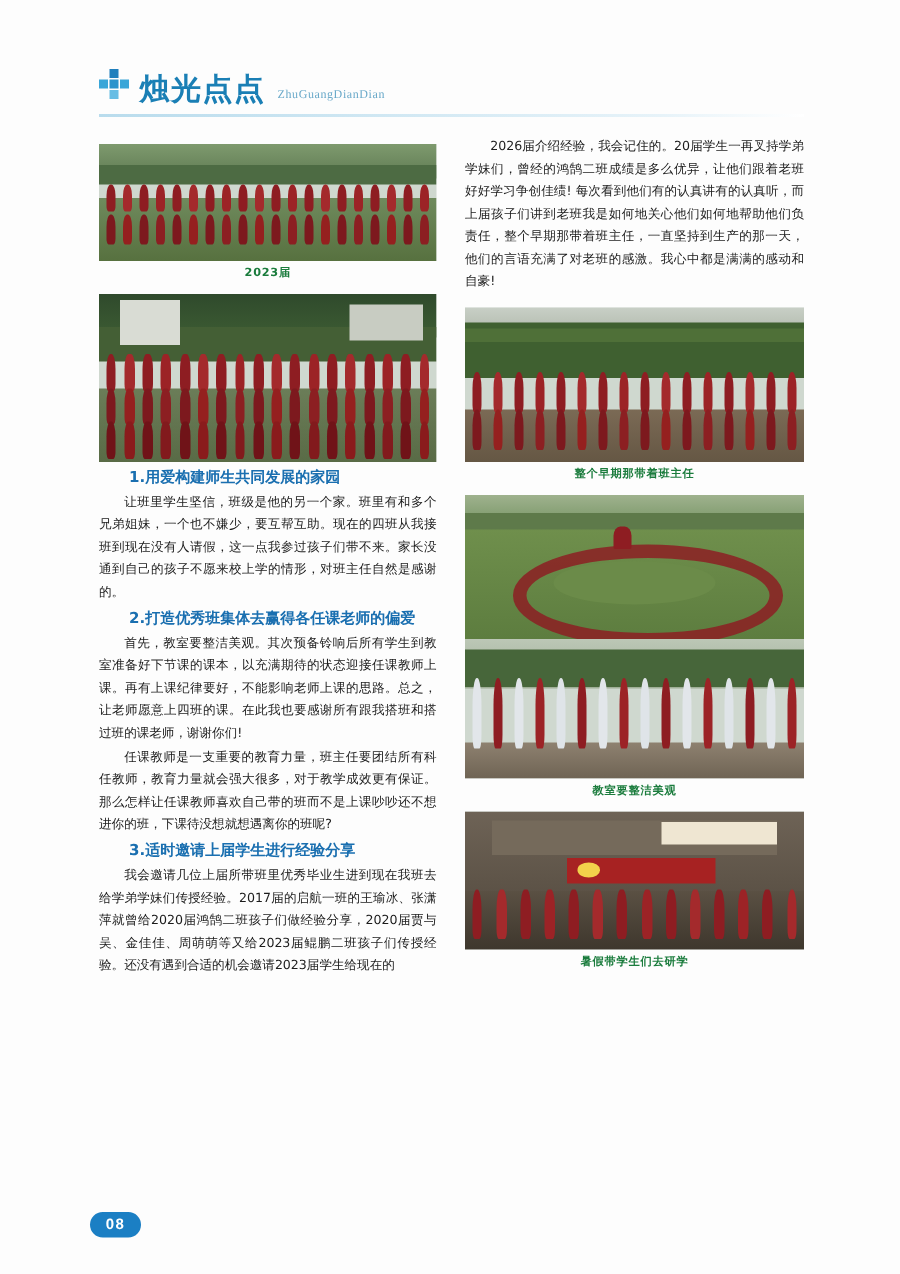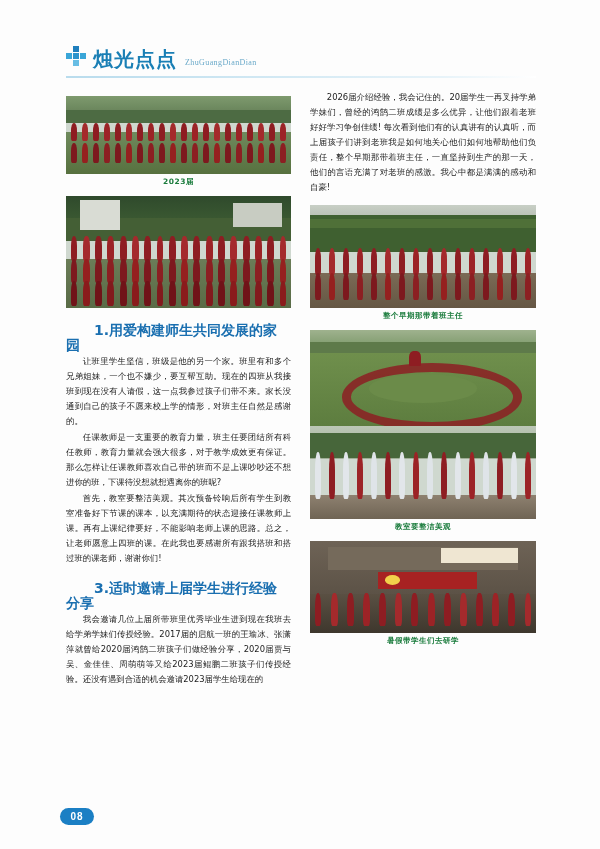--- a/index.html
+++ b/index.html
@@ -129,26 +129,26 @@
     font-family: "DejaVu Sans", sans-serif;
     font-size: 8.4px;
     line-height: 15px;
     color: #1b1b1b;
     text-align: justify;
     text-indent: 2em;
     margin: 0 0 1px 0;
   }
   .sub-head {
     font-family: "DejaVu Sans", sans-serif;
-    font-size: 14px;
+    font-size: 10px;
     line-height: 15px;
     color: #1a6fb0;
     font-weight: bold;
     text-indent: 2em;
-    margin: 15px 0 1px 0;
+    margin: 3px 0 1px 0;
   }
 
   
   .page-number {
     position: absolute;
     left: 60px;
     bottom: 24px;
     width: 34px;
     height: 17px;
     background: #1b7fc4;
@@ -304,22 +304,23 @@
             <span class="pp" style="background:#821a1d;height:100%"></span>
             <span class="pp" style="background:#701318;height:100%"></span>
             <span class="pp" style="background:#8a1b1c;height:100%"></span>
         </div>
       </div>
     </div>
 
     <div class="sub-head">1.用爱构建师生共同发展的家园</div>
     <p class="para">让班里学生坚信，班级是他的另一个家。班里有和多个兄弟姐妹，一个也不嫌少，要互帮互助。现在的四班从我接班到现在没有人请假，这一点我参过孩子们带不来。家长没通到自己的孩子不愿来校上学的情形，对班主任自然是感谢的。</p>
 
+    <div class="sub-head">2.打造优秀班集体去赢得各任课老师的偏爱</div>
+    <p class="para">首先，教室要整洁美观。其次预备铃响后所有学生到教室准备好下节课的课本，以充满期待的状态迎接任课教师上课。再有上课纪律要好，不能影响老师上课的思路。总之，让老师愿意上四班的课。在此我也要感谢所有跟我搭班和搭过班的课老师，谢谢你们!</p>
     <p class="para">任课教师是一支重要的教育力量，班主任要团结所有科任教师，教育力量就会强大很多，对于教学成效更有保证。那么怎样让任课教师喜欢自己带的班而不是上课吵吵还不想进你的班，下课待没想就想遇离你的班呢?</p>
-    <p class="para">首先，教室要整洁美观。其次预备铃响后所有学生到教室准备好下节课的课本，以充满期待的状态迎接任课教师上课。再有上课纪律要好，不能影响老师上课的思路。总之，让老师愿意上四班的课。在此我也要感谢所有跟我搭班和搭过班的课老师，谢谢你们!</p>
 
     <div class="sub-head">3.适时邀请上届学生进行经验分享</div>
     <p class="para">我会邀请几位上届所带班里优秀毕业生进到现在我班去给学弟学妹们传授经验。2017届的启航一班的王瑜冰、张潇萍就曾给2020届鸿鹄二班孩子们做经验分享，2020届贾与吴、金佳佳、周萌萌等又给2023届鲲鹏二班孩子们传授经验。还没有遇到合适的机会邀请2023届学生给现在的</p>
   </div>
 
   <div class="col-right">
 
     <p class="para" style="margin-bottom:10px;">2026届介绍经验，我会记住的。20届学生一再叉持学弟学妹们，曾经的鸿鹄二班成绩是多么优异，让他们跟着老班好好学习争创佳绩! 每次看到他们有的认真讲有的认真听，而上届孩子们讲到老班我是如何地关心他们如何地帮助他们负责任，整个早期那带着班主任，一直坚持到生产的那一天，他们的言语充满了对老班的感激。我心中都是满满的感动和自豪!</p>
 
     <div class="photo" style="height:103px;">

